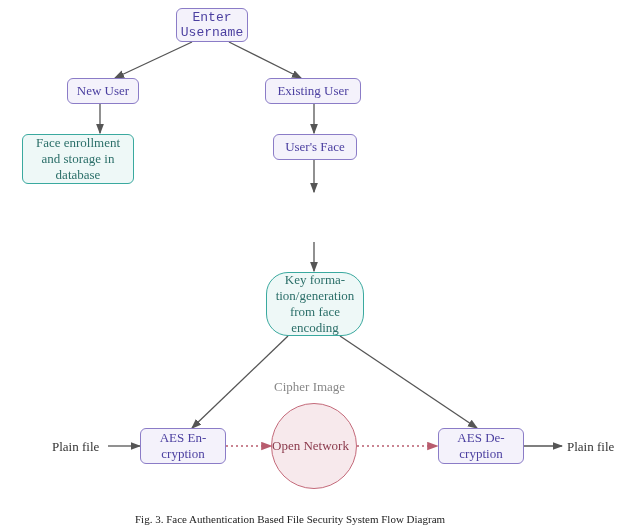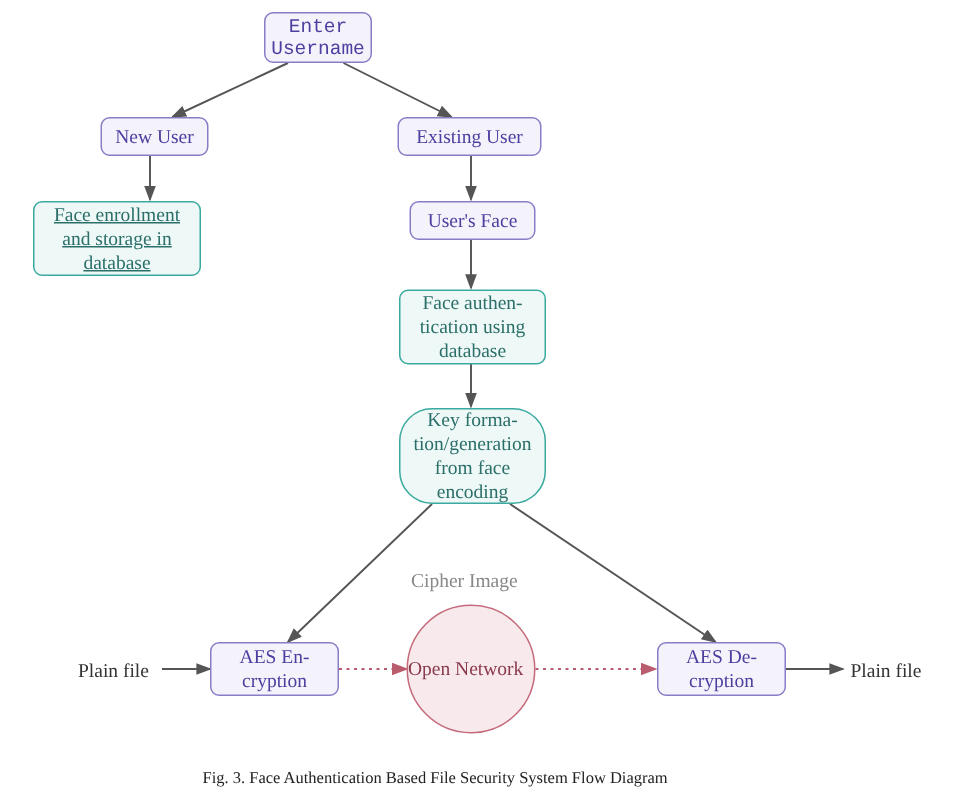--- a/index.html
+++ b/index.html
@@ -112,28 +112,26 @@
 
   <div class="node violet" style="left:176px; top:8px;  width:72px; height:34px;font-family:Liberation Mono, monospace;">
       <span>Enter Username</span>
     </div>
   <div class="node violet" style="left:67px;  top:78px; width:72px; height:26px;">
       <span>New User</span>
     </div>
   <div class="node violet" style="left:265px; top:78px; width:96px; height:26px;">
       <span>Existing User</span>
     </div>
-  <div class="node teal" style="left:22px;  top:134px;width:112px;height:50px;text-decoration:underline;">
+  <div class="node teal" style="left:22px;  top:134px;width:112px;height:50px;">
       <span>Face enrollment and storage in database</span>
     </div>
   <div class="node violet" style="left:273px; top:134px;width:84px; height:26px;">
       <span>User's Face</span>
     </div>
-  <div class="node teal" style="left:266px; top:193px;width:98px; height:50px; white-space:pre-line;"><span>Face authen-
-tication using database</span></div>
   <div class="node teal" style="left:266px; top:272px;width:98px; height:64px; white-space:pre-line;border-radius:22px;"><span>Key forma-
 tion/generation from face encoding</span></div>
   <div class="node violet" style="left:140px; top:428px;width:86px; height:36px; white-space:pre-line;"><span>AES En-
 cryption</span></div>
   <div class="node violet" style="left:438px; top:428px;width:86px; height:36px; white-space:pre-line;"><span>AES De-
 cryption</span></div>
   <div class="circle" style="left:271px; top:403px;width:86px; height:86px;">
       <span>Open Network</span>
     </div>
 

